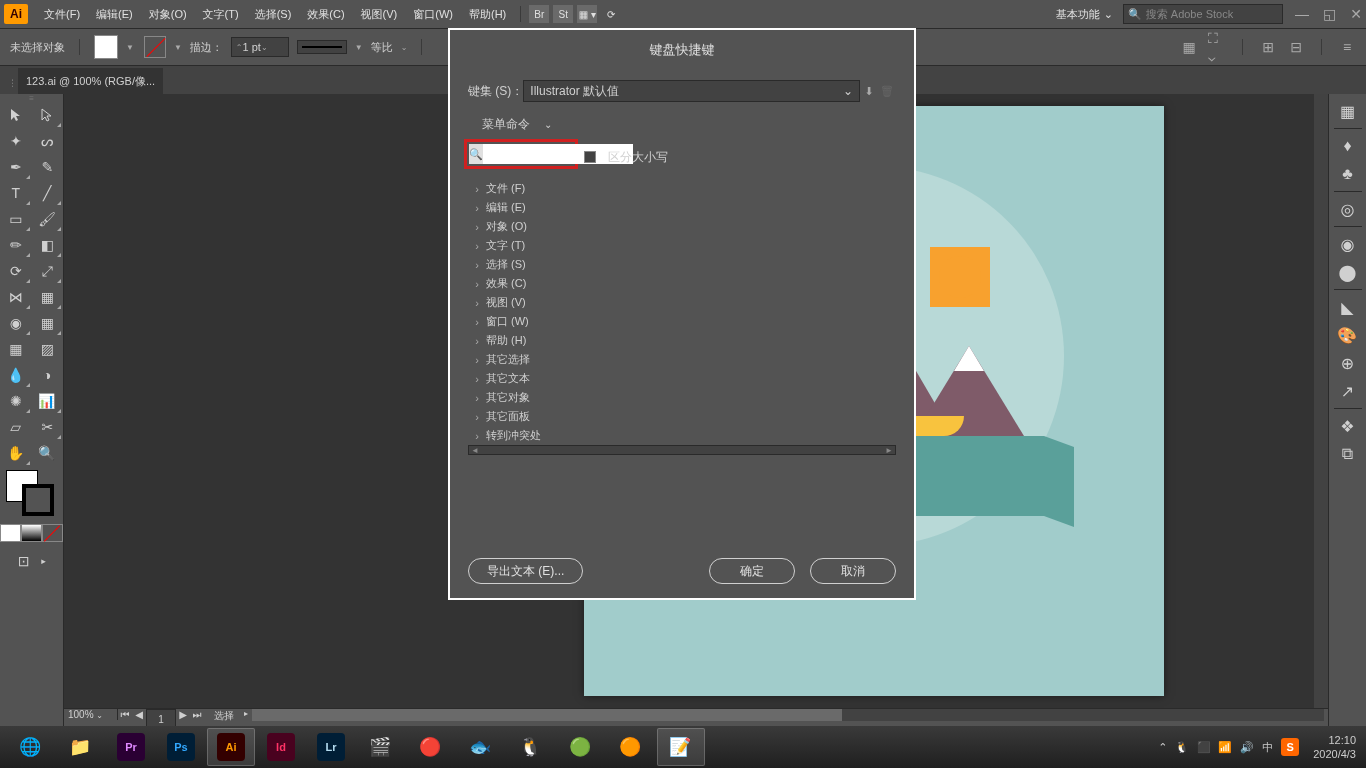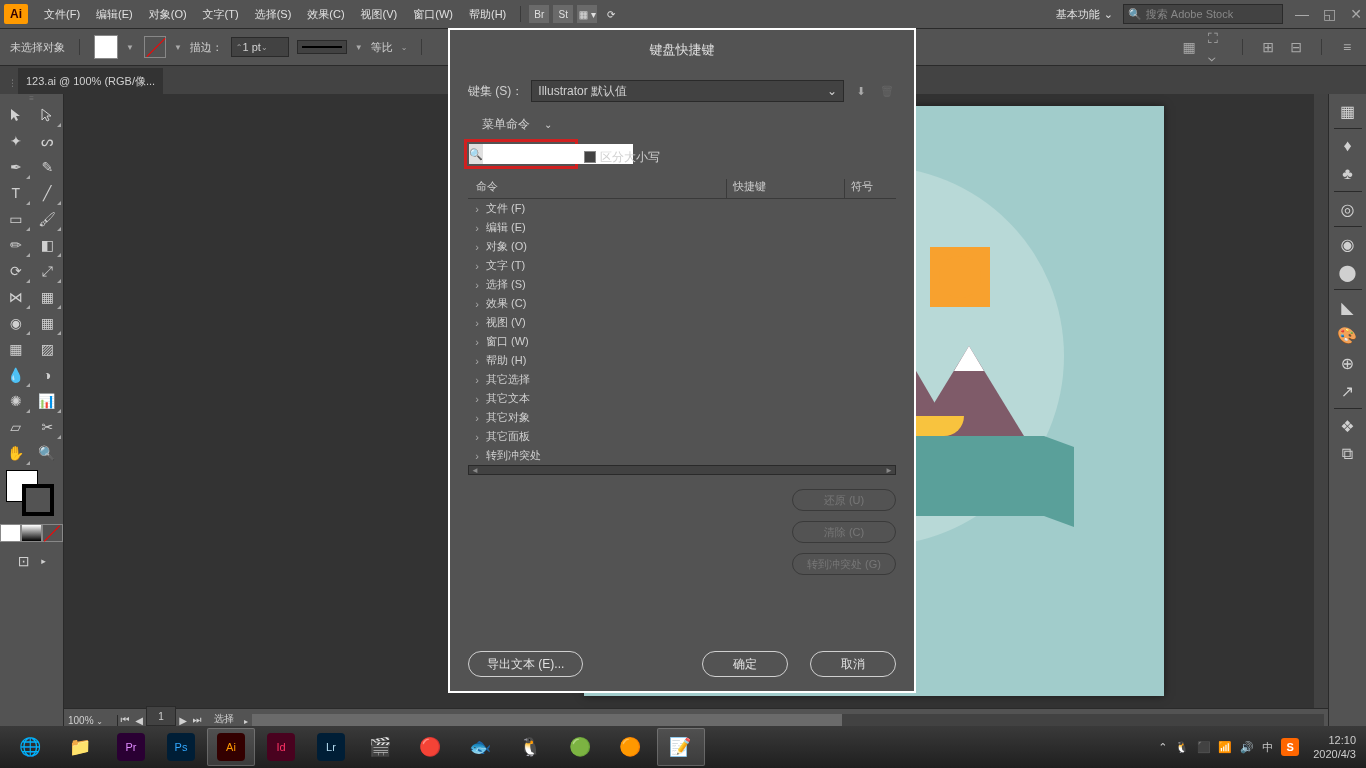--- a/index.html
+++ b/index.html
@@ -63,69 +63,69 @@
 .mtn1 { position: absolute; bottom: 120px; left: 140px; width: 0; height: 0; border-left: 70px solid transparent; border-right: 70px solid transparent; border-bottom: 120px solid #7f5b69; }
 .mtn1-cap { position: absolute; bottom: 210px; left: 192px; width: 0; height: 0; border-left: 18px solid transparent; border-right: 18px solid transparent; border-bottom: 30px solid #fff; }
 .mtn2 { position: absolute; bottom: 120px; left: 240px; width: 0; height: 0; border-left: 55px solid transparent; border-right: 55px solid transparent; border-bottom: 90px solid #7f5b69; }
 .mtn2-cap { position: absolute; bottom: 185px; left: 280px; width: 0; height: 0; border-left: 15px solid transparent; border-right: 15px solid transparent; border-bottom: 25px solid #fff; }
 .ground { position: absolute; bottom: 40px; left: 120px; width: 250px; height: 80px; background: #5aa09a; }
 .ground::before { content: ""; position: absolute; left: -20px; top: 0; width: 0; height: 0; border-top: 80px solid #5aa09a; border-left: 20px solid transparent; }
 .ground::after { content: ""; position: absolute; right: -30px; top: 0; width: 30px; height: 80px; background: #5aa09a; transform: skewY(20deg); transform-origin: left top; }
 .beach { position: absolute; bottom: 120px; left: 210px; width: 80px; height: 20px; background: #f8c33e; border-radius: 0 0 40px 40px; }
 
 
-.statusbar { position: absolute; bottom: 42px; left: 64px; right: 38px; height: 18px; background: #535353; border-top: 1px solid #2a2a2a; display: flex; align-items: flex-end; font-size: 10px; color: #d0d0d0; }
+.statusbar { position: absolute; bottom: 42px; left: 64px; right: 38px; height: 18px; background: #535353; border-top: 1px solid #2a2a2a; display: flex; align-items: flex-start; font-size: 10px; color: #d0d0d0; }
 .zoom-sel { width: 54px; padding: 0 4px; border-right: 1px solid #2a2a2a; }
 .nav-btn { width: 14px; text-align: center; }
 .status-text { padding: 0 10px; }
 .scroll-h { flex: 1; background: #424242; height: 12px; margin: 0 4px; position: relative; }
 .scroll-thumb-h { position: absolute; left: 0; width: 55%; height: 100%; background: #6a6a6a; }
 
 
 .right-panels { width: 38px; background: #535353; border-left: 1px solid #2a2a2a; display: flex; flex-direction: column; align-items: center; padding-top: 4px; gap: 2px; }
 .panel-icon { width: 30px; height: 26px; display: flex; align-items: center; justify-content: center; color: #d0d0d0; font-size: 16px; }
 .panel-sep { width: 28px; height: 1px; background: #2a2a2a; margin: 2px 0; }
 
 
-.dialog { position: absolute; top: 28px; left: 448px; width: 468px; height: 665px; background: #535353; border: 2px solid #fff; }
+.dialog { position: absolute; top: 28px; left: 448px; width: 468px; height: 572px; background: #535353; border: 2px solid #fff; }
 .dialog-title { height: 40px; display: flex; align-items: center; justify-content: center; color: #e0e0e0; font-size: 13px; }
 .dialog-body { padding: 10px 18px; }
-.row { display: flex; align-items: center; gap: 8px; margin-bottom: 14px; }
+.row { display: flex; align-items: center; gap: 0; margin-bottom: 14px; }
 .row-label { color: #d0d0d0; font-size: 12px; }
 .combo { flex: 1; height: 22px; background: #424242; border: 1px solid #2a2a2a; color: #d0d0d0; padding: 0 6px; display: flex; align-items: center; justify-content: space-between; font-size: 12px; }
 .icon-sm { width: 18px; height: 18px; display: flex; align-items: center; justify-content: center; color: #aaa; }
 .filter-row { display: flex; align-items: center; gap: 14px; margin-left: 14px; margin-bottom: 6px; }
 .filter-label { font-size: 12px; color: #d0d0d0; }
 .search-highlight { border: 3px solid #d02020; padding: 2px; display: flex; align-items: center; gap: 4px; margin-bottom: 6px; width: 114px; margin-left: -4px;}
 .search-box { display: flex; align-items: center; background: #fff; height: 20px; width: 96px; }
 .search-icon-box { width: 20px; display: flex; align-items: center; justify-content: center; color: #555; background: #e0e0e0; height: 100%; }
 .search-input { flex: 1; border: none; outline: none; height: 100%; padding: 0 4px; font-size: 11px; }
-.checkbox-label { display: flex; align-items: center; gap: 4px; font-size: 12px; margin-left: 4px; }
+.checkbox-label { display: flex; align-items: center; gap: 12px; font-size: 12px; margin-left: 4px; }
 .checkbox-fake { width: 12px; height: 12px; border: 1px solid #888; background: #424242; }
 .list-header { display: flex; height: 20px; background: #535353; border-bottom: 1px solid #3a3a3a; font-size: 11px; }
 .lh-cmd { flex: 1; padding-left: 8px; }
 .lh-key { width: 118px; border-left: 1px solid #3a3a3a; padding-left: 6px; }
 .lh-sym { width: 52px; border-left: 1px solid #3a3a3a; padding-left: 6px; }
 .cmd-list { max-height: 272px; overflow: hidden; }
 .cmd-item { display: flex; align-items: center; height: 19px; font-size: 11px; color: #d0d0d0; }
 .cmd-arrow { width: 18px; text-align: center; color: #aaa; }
 .scroll-bottom { height: 10px; background: #424242; border: 1px solid #2a2a2a; display: flex; }
 .scroll-bottom::before { content: "◄"; width: 12px; font-size: 8px; color: #888; text-align: center; }
 .scroll-bottom::after { content: "►"; width: 12px; font-size: 8px; color: #888; text-align: center; margin-left: auto; }
 .side-btns { display: flex; flex-direction: column; align-items: flex-end; gap: 10px; margin-top: 14px; }
 .disabled-btn { width: 104px; height: 22px; border: 1px solid #3a3a3a; color: #777; display: flex; align-items: center; justify-content: center; font-size: 11px; border-radius: 11px; }
 .dialog-footer { position: absolute; bottom: 14px; left: 18px; right: 18px; display: flex; align-items: flex-end; }
 .pill-btn { height: 26px; padding: 0 18px; border: 1px solid #d0d0d0; border-radius: 13px; color: #e0e0e0; display: flex; align-items: center; justify-content: center; font-size: 12px; cursor: pointer; min-width: 86px; }
-.footer-right { margin-left: auto; display: flex; gap: 22px; }
+.footer-right { margin-left: auto; display: flex; gap: 15px; }
 
 
 .taskbar { position: absolute; bottom: 0; left: 0; right: 0; height: 42px; background: linear-gradient(#3a3a3a, #1f1f1f); display: flex; align-items: center; padding: 0 6px; }
 .task-icon { width: 48px; height: 38px; display: flex; align-items: center; justify-content: center; margin: 0 1px; font-size: 18px; border-radius: 2px; }
 .task-active { background: rgba(255, 255, 255, 0.12); border: 1px solid rgba(255, 255, 255, 0.2); }
-.adobe-icon { width: 28px; height: 28px; border-radius: 4px; display: flex; align-items: center; justify-content: center; font-size: 11px; font-weight: normal; }
+.adobe-icon { width: 28px; height: 28px; border-radius: 4px; display: flex; align-items: center; justify-content: center; font-size: 11px; font-weight: bold; }
 .tray { margin-left: auto; display: flex; align-items: center; gap: 8px; color: #ccc; font-size: 11px; }
 .clock { text-align: right; line-height: 14px; margin-left: 6px; margin-right: 4px; }
 </style>
 </head>
 <body>
 
 <div class="menubar">
   <div class="ai-logo">Ai</div>
   <span class="menu-item">文件(F)</span>
   <span class="menu-item">编辑(E)</span>
@@ -356,25 +356,20 @@
         <div class="search-box">
           <div class="search-icon-box">🔍</div>
           <input class="search-input" type="text" style="">
         </div>
       </div>
       <label class="checkbox-label">
         <span class="checkbox-fake"></span>
           <span>区分大小写</span>
       </label>
     </div>
-    <div class="list-header">
-      <div class="lh-cmd">命令</div>
-      <div class="lh-key">快捷键</div>
-      <div class="lh-sym">符号</div>
-    </div>
     <div class="cmd-list" id="cmd-list">
         <div class="cmd-item">
           <span class="cmd-arrow">›</span>
           <span>文件 (F)</span>
         </div>
         <div class="cmd-item">
           <span class="cmd-arrow">›</span>
           <span>编辑 (E)</span>
         </div>
         <div class="cmd-item">
@@ -420,25 +415,20 @@
         <div class="cmd-item">
           <span class="cmd-arrow">›</span>
           <span>其它面板</span>
         </div>
         <div class="cmd-item">
           <span class="cmd-arrow">›</span>
           <span>转到冲突处</span>
         </div>
       </div>
     <div class="scroll-bottom"></div>
-    <div class="side-btns">
-      <div class="disabled-btn">还原 (U)</div>
-      <div class="disabled-btn">清除 (C)</div>
-      <div class="disabled-btn">转到冲突处 (G)</div>
-    </div>
   </div>
   <div class="dialog-footer">
     <div class="pill-btn">导出文本 (E)...</div>
     <div class="footer-right">
       <div class="pill-btn">确定</div>
       <div class="pill-btn">取消</div>
     </div>
   </div>
 </div>
 

